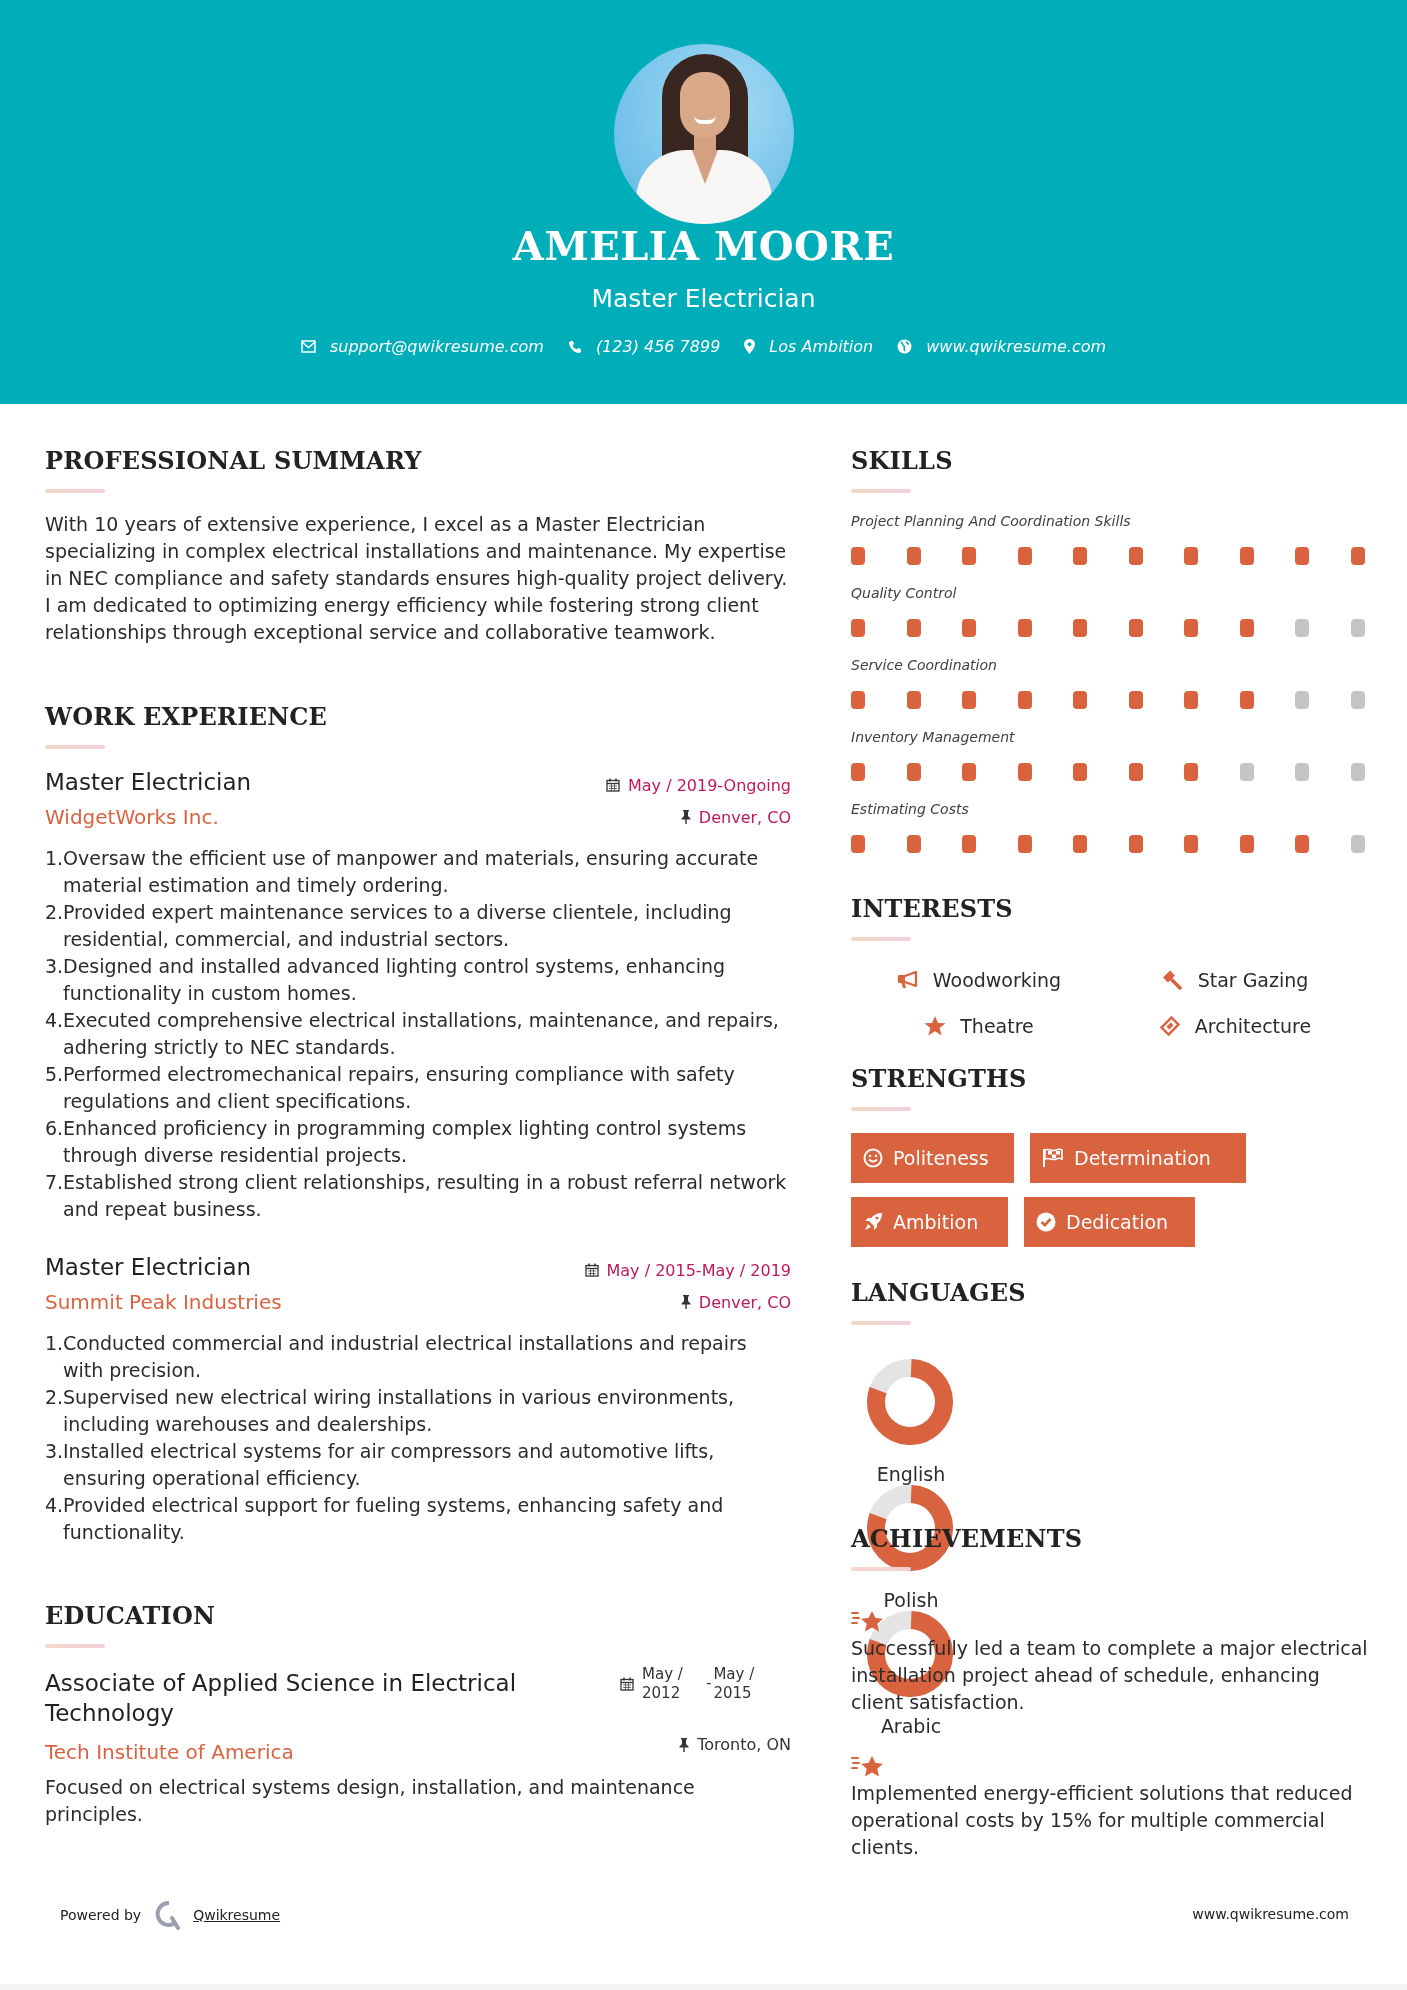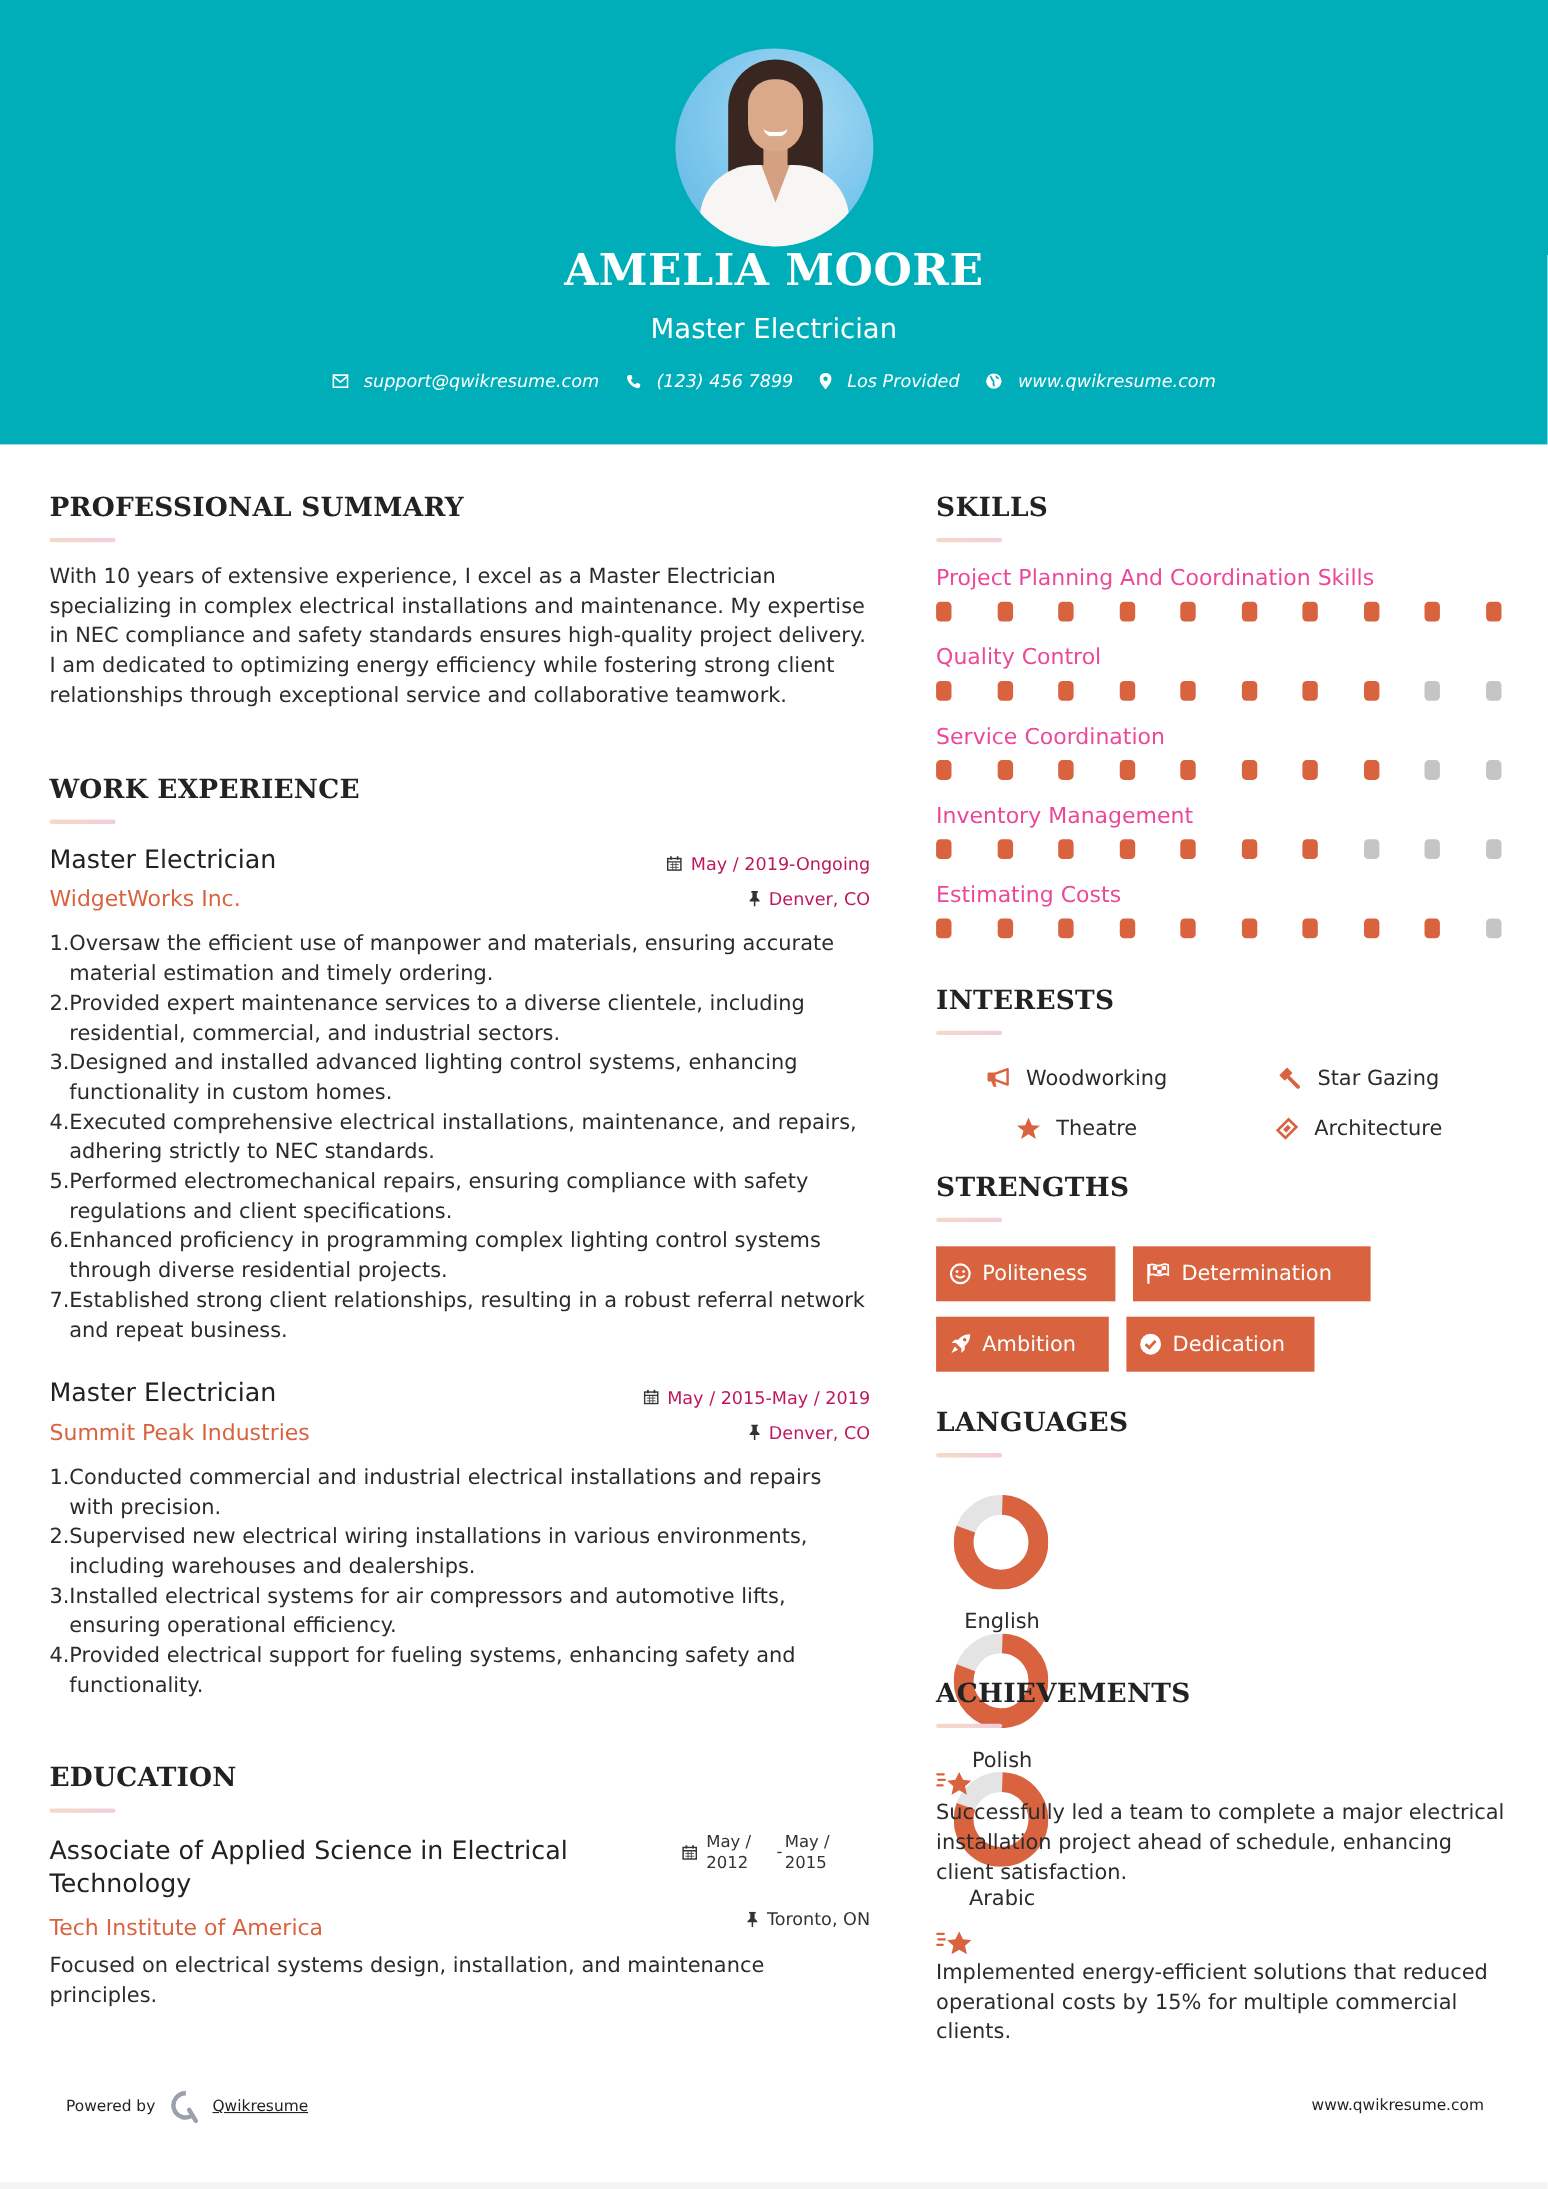--- a/index.html
+++ b/index.html
@@ -50,21 +50,21 @@
   .edu-dates .d { width: 64px; }
   .edu-loc { position: absolute; right: 0; top: 134px; font-size: 16px; color: #333; display: flex; align-items: center; }
   .edu-loc svg { margin-right: 8px; }
   .edu-school { font-size: 20px; color: #d9623f; margin-top: 12px; }
   .edu-desc { font-size: 19px; line-height: 27px; margin-top: 10px; }
 
   
   .right { position: absolute; left: 851px; top: 446px; width: 520px; }
   .skills { margin-top: 4px; }
   .skill { margin-top: 20px; }
-  .skill-name { font-size: 20px; color: #ec4899; height: 26px; }
+  .skill-name { font-size: 14px; color: #404040; height: 26px; font-style: italic; }
   .dots { display: flex; margin-top: 8px; height: 18px; }
   .dot { width: 14px; height: 18px; border-radius: 4px; background: #d9623f; margin-right: 41.5px; }
   .dot.off { background: #c5c5c5; }
   .dot:last-child { margin-right: 0; }
 
   .interests { position: absolute; left: 851px; top: 894px; width: 520px; }
   .int-grid { display: grid; grid-template-columns: 256px 256px; row-gap: 20px; margin-top: 26px; }
   .int-item { display: flex; align-items: center; font-size: 19px; color: #2b2b2b; height: 26px; justify-content: center; }
   .int-item svg { margin-right: 14px; }
 
@@ -118,21 +118,21 @@
       <svg width="14" height="14" viewBox="0 0 14 14">
           <path d="M3 1 L5 1 L6 4 L4.5 5.5 C5.5 7.5 6.5 8.5 8.5 9.5 L10 8 L13 9 L13 11 C13 12 12 13 11 13 C6 12.5 1.5 8 1 3 C1 2 2 1 3 1 Z" fill="#fff"></path>
         </svg>
       <span>(123) 456 7899</span>
     </div>
     <div class="contact">
       <svg width="11" height="15" viewBox="0 0 11 15">
           <path d="M5.5 0 C8.5 0 11 2.4 11 5.3 C11 9 5.5 15 5.5 15 C5.5 15 0 9 0 5.3 C0 2.4 2.5 0 5.5 0 Z" fill="#fff"></path>
           <circle cx="5.5" cy="5.3" r="2" fill="#00aeb9"></circle>
         </svg>
-      <span>Los Provided</span>
+      <span>Los Ambition</span>
     </div>
     <div class="contact">
       <svg width="15" height="15" viewBox="0 0 15 15">
           <circle cx="7.5" cy="7.5" r="7" fill="#fff"></circle>
           <path d="M4 3 C6 4 5 6 7 7 C8 8 6 10 8 12 M10 2.5 C9 4 11 5 12 5" stroke="#00aeb9" stroke-width="1.6" fill="none"></path>
         </svg>
       <span>www.qwikresume.com</span>
     </div>
   </div>
 </div>

